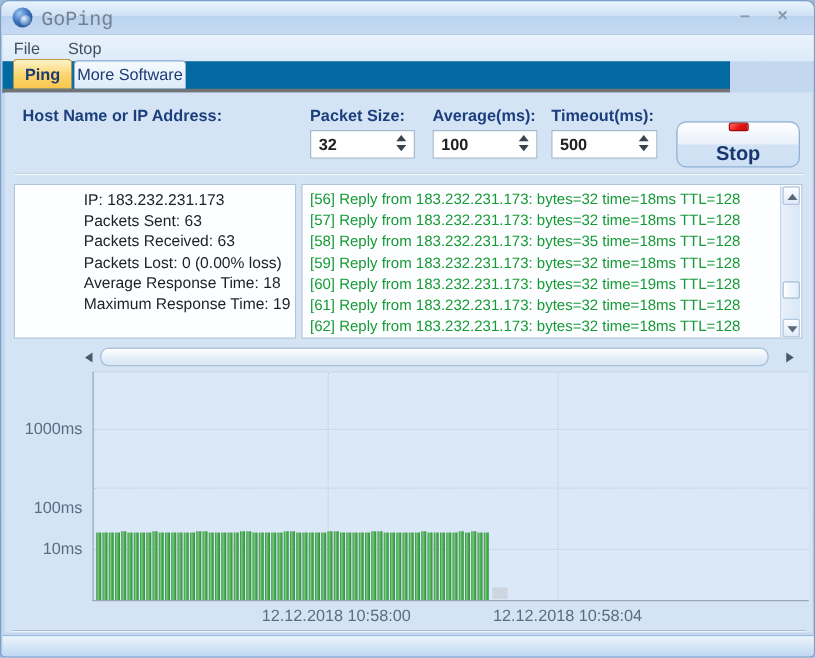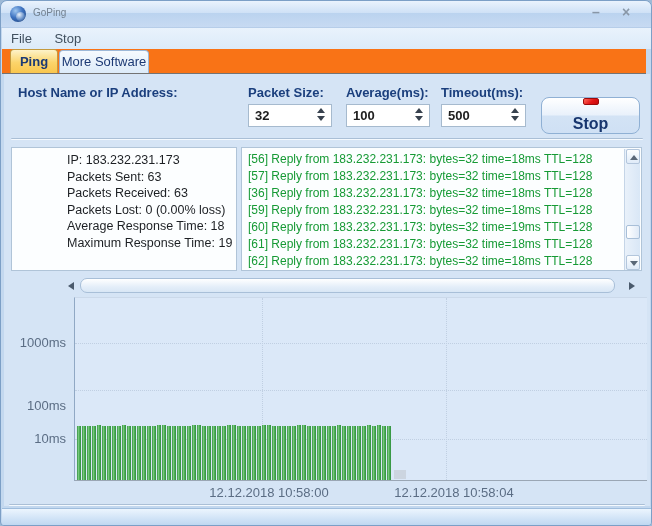--- a/index.html
+++ b/index.html
@@ -13,32 +13,32 @@
   
   .titlebar {
     position:absolute; left:0; top:0; width:652px; height:27px;
     background:linear-gradient(180deg,#eaf3fd 0%,#cfe1f6 45%,#bad3ef 46%,#c7daf2 100%);
     border-radius:6px 6px 0 0; border-bottom:1px solid #b6cde9;
   }
   .app-icon { position:absolute; left:9px; top:5px; width:16px; height:16px; border-radius:50%;
     background:radial-gradient(circle at 35% 30%, #9ec6f0 0%, #3d72c0 45%, #1b3d74 100%); }
   .app-icon::after { content:""; position:absolute; left:6px; top:6px; width:9px; height:9px; border-radius:50%;
     background:radial-gradient(circle at 35% 30%, #e8f2fd 0%, #5d88c4 60%, #243f6e 100%); }
-  .title-text { position:absolute; left:32px; top:6px; font-size:10px; color:#72808f; }
+  .title-text { position:absolute; left:32px; top:6px; font-size:16px; color:#72808f;font-family:Liberation Mono, monospace; }
   .win-btn { position:absolute; top:3px; width:24px; height:18px; text-align:center; font-size:14px;
     color:#8997a7; font-weight:bold; line-height:16px; cursor:default; }
   .btn-min { left:583px; }
   .btn-close { left:613px; }
   
   .menubar { position:absolute; left:1px; top:27px; width:650px; height:21px;
     background:linear-gradient(180deg,#e9f2fc,#dcebf9); }
   .menu-item { display:inline-block; padding:3px 9px 0 9px; font-size:13px; color:#40505f; height:21px; }
   
-  .tabstrip { position:absolute; left:1px; top:48px; width:644px; height:25px;
-    background:#f97316; border-bottom:1px solid #737373; }
+  .tabstrip { position:absolute; left:1px; top:48px; width:582px; height:25px;
+    background:#0369a1; border-bottom:3px solid #737373; }
   .tab { position:absolute; bottom:0; font-size:13px; color:#1c3a74; text-align:center;
     border-radius:4px 4px 0 0; }
   .tab-active { left:8px; width:48px; height:24px; line-height:23px; font-weight:bold;
     background:linear-gradient(180deg,#fdf3c9 0%,#fbd46a 55%,#f9c64e 100%);
     border:1px solid #c49a3e; border-bottom:none; }
   .tab-inactive { left:57px; width:90px; height:23px; line-height:22px;
     background:linear-gradient(180deg,#f6fafe 0%,#dcebf9 100%);
     border:1px solid #9cb8d8; border-bottom:none; }
   
   .content { position:absolute; left:3px; top:73px; width:646px; height:432px; background:#d5e4f5; }
@@ -173,21 +173,21 @@
         <div class="stat-line">Packets Lost: 0 (0.00% loss)</div>
         <div class="stat-line">Average Response Time: 18</div>
         <div class="stat-line">Maximum Response Time: 19</div>
       </div>
 
     <div class="panel log-panel">
       <div>
 
       <div class="log-line">[56] Reply from 183.232.231.173: bytes=32 time=18ms TTL=128</div>
           <div class="log-line">[57] Reply from 183.232.231.173: bytes=32 time=18ms TTL=128</div>
-          <div class="log-line">[36] Reply from 183.232.231.173: bytes=32 time=18ms TTL=128</div>
+          <div class="log-line">[58] Reply from 183.232.231.173: bytes=35 time=18ms TTL=128</div>
           <div class="log-line">[59] Reply from 183.232.231.173: bytes=32 time=18ms TTL=128</div>
           <div class="log-line">[60] Reply from 183.232.231.173: bytes=32 time=19ms TTL=128</div>
           <div class="log-line">[61] Reply from 183.232.231.173: bytes=32 time=18ms TTL=128</div>
           <div class="log-line">[62] Reply from 183.232.231.173: bytes=32 time=18ms TTL=128</div>
         </div>
       <div class="vscroll">
         <div class="vs-btn vs-up">
             <div class="tri-up-g"></div>
           </div>
         <div class="vs-thumb"></div>

